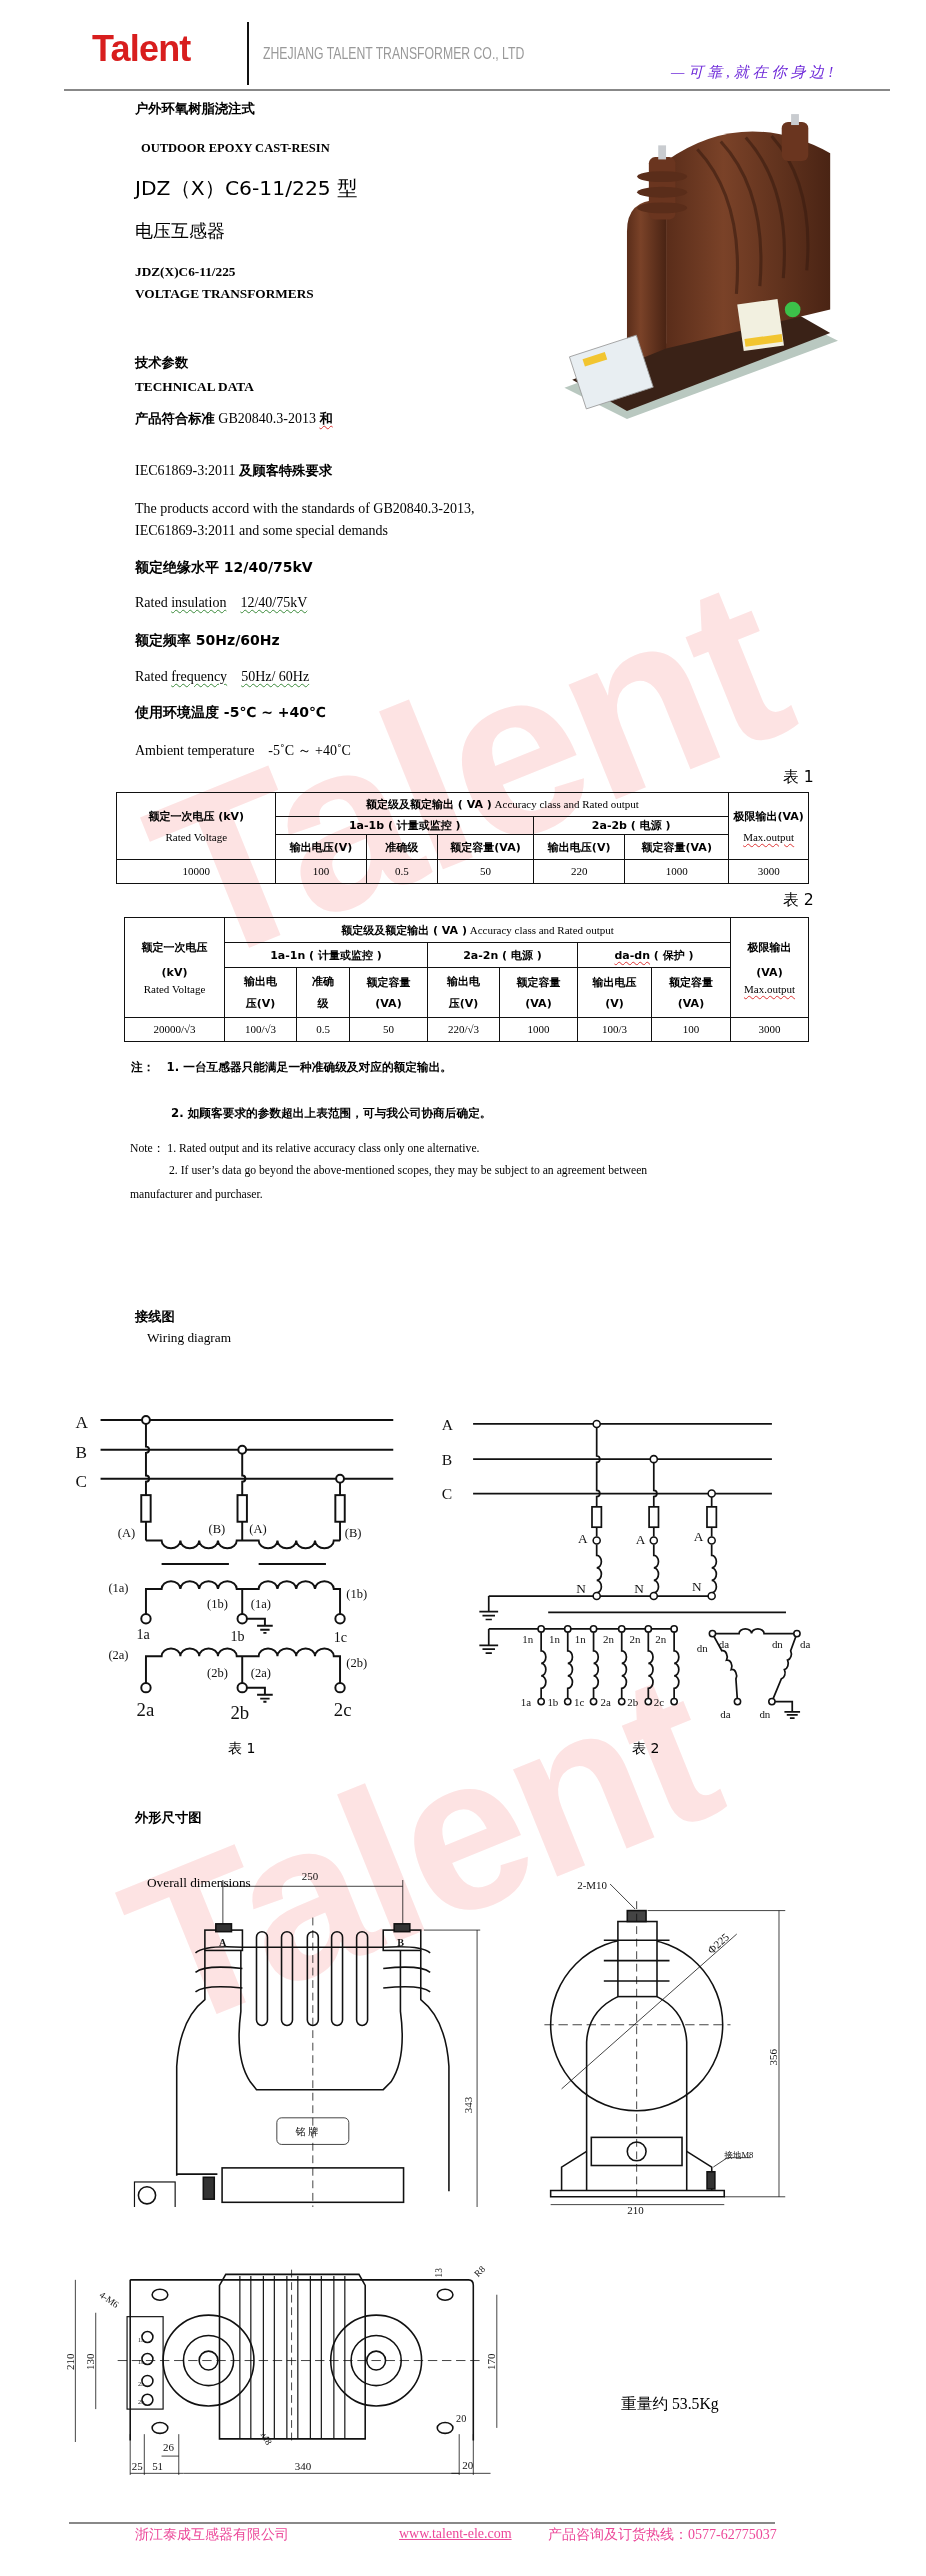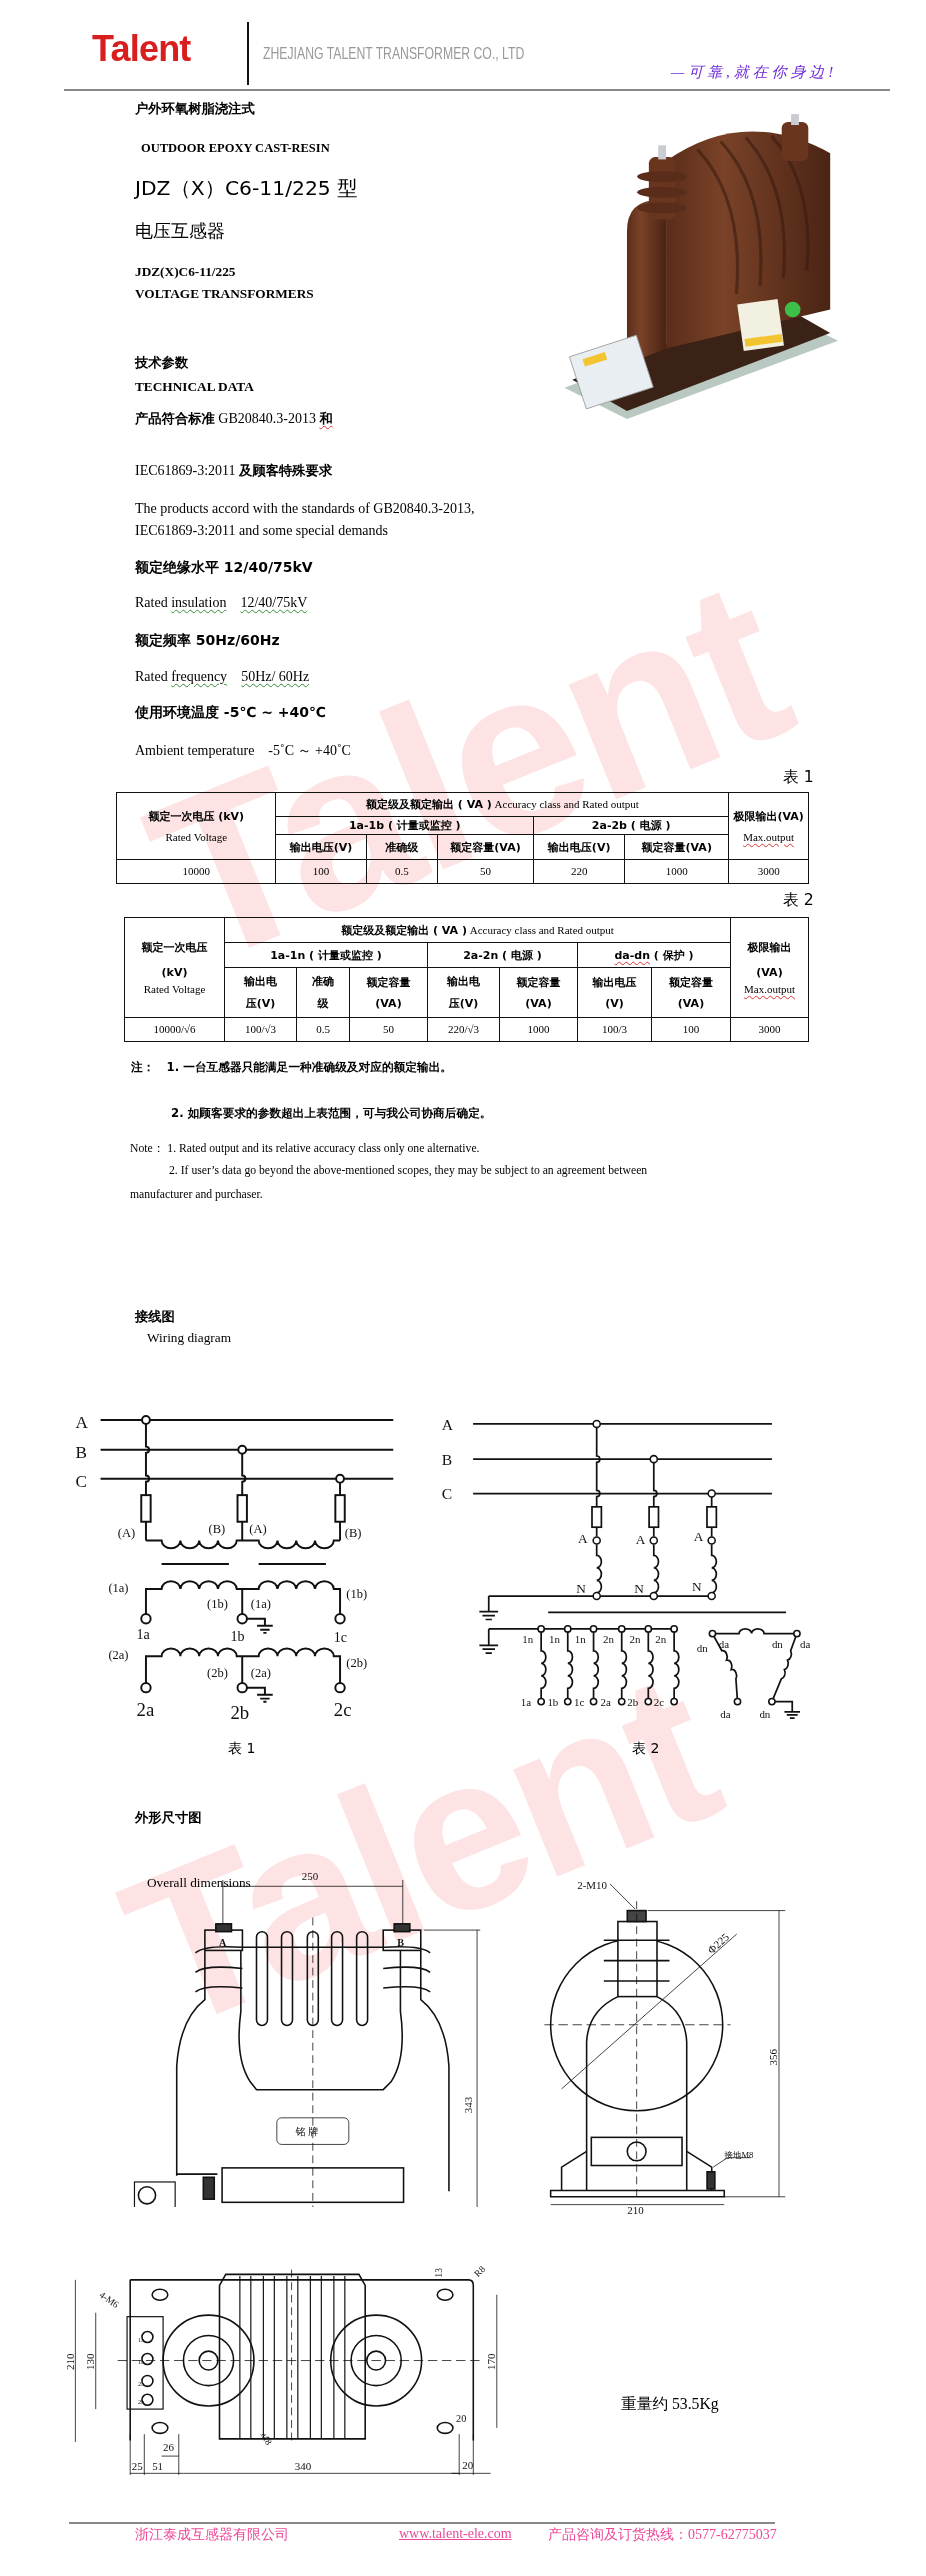--- a/index.html
+++ b/index.html
@@ -231,21 +231,21 @@
       <td class="th-cn">
             <div>输出电压</div>
             <div style="margin-top:7.8px">(V)</div>
           </td>
       <td class="th-cn">
             <div>额定容量</div>
             <div style="margin-top:7.8px">(VA)</div>
           </td>
     </tr>
     <tr style="height:23.5px">
-      <td class="cell">10000/√6</td>
+      <td class="cell">20000/√3</td>
       <td class="cell">100/√3</td>
       <td class="cell">0.5</td>
       <td class="cell">50</td>
       <td class="cell">220/√3</td>
       <td class="cell">1000</td>
       <td class="cell">100/3</td>
       <td class="cell">100</td>
       <td class="cell">3000</td>
     </tr>
   </tbody>

